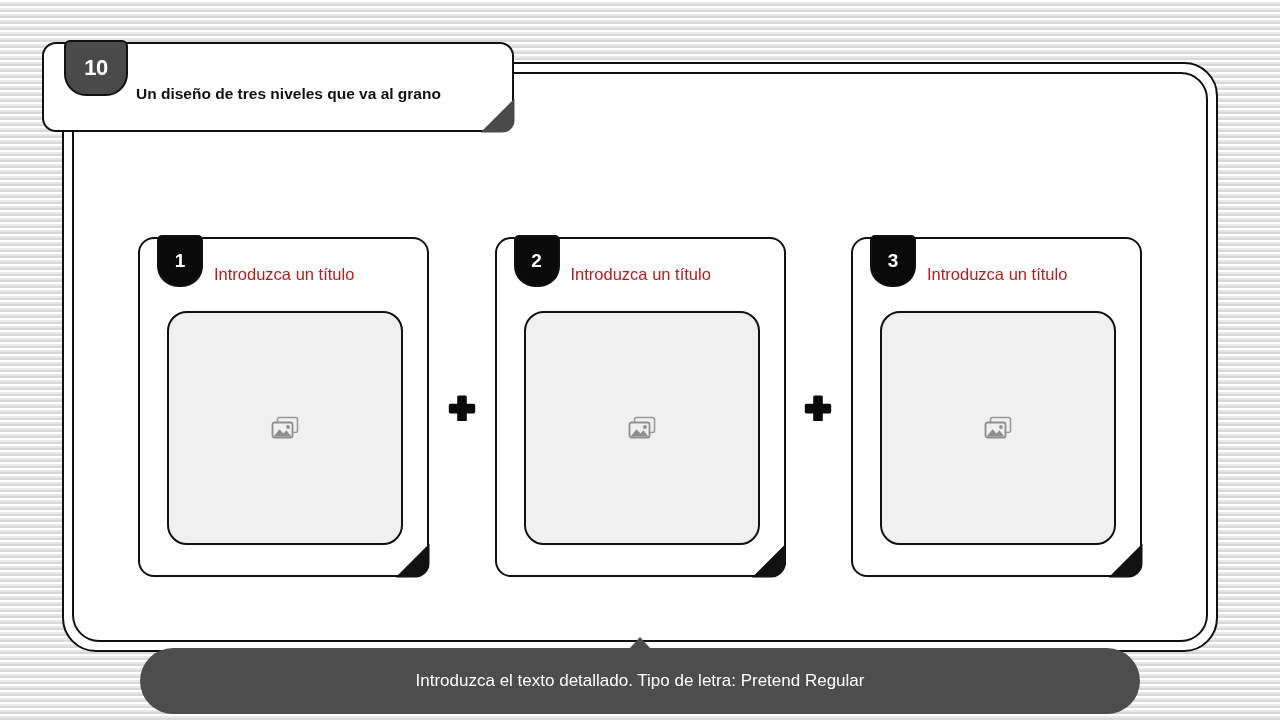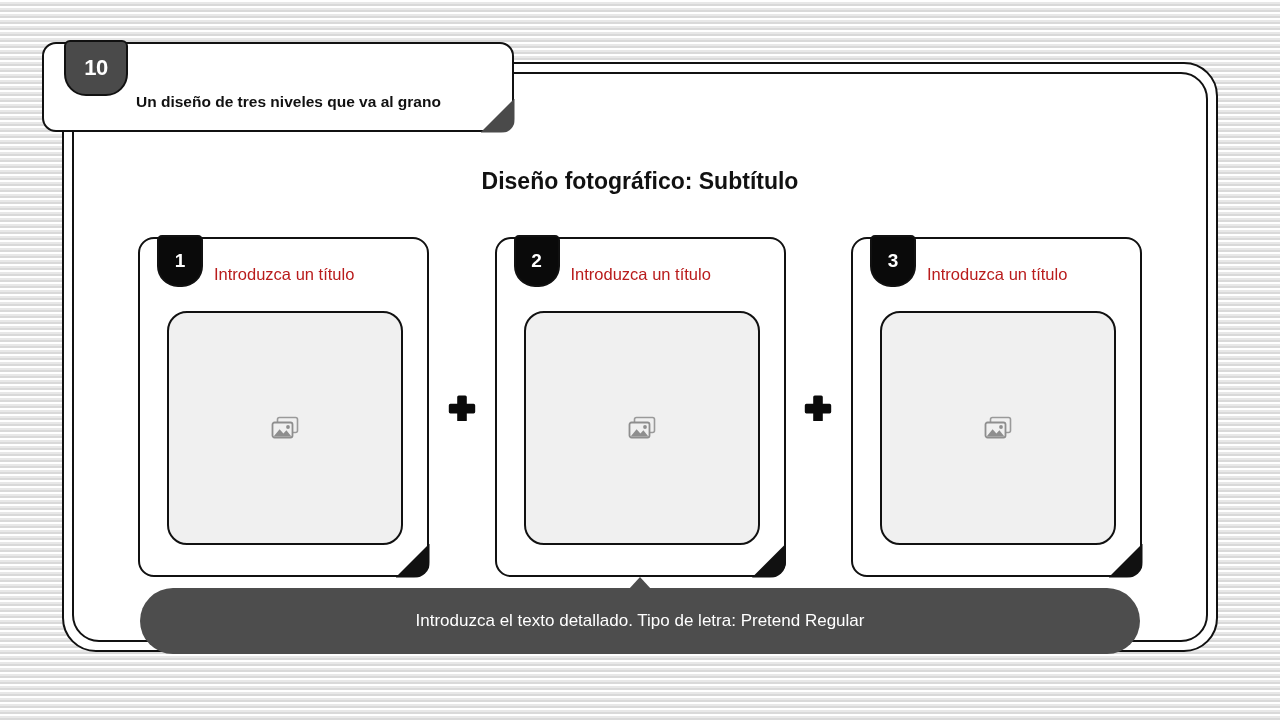--- a/index.html
+++ b/index.html
@@ -108,21 +108,20 @@
     left: 92px;
     top: 0;
     height: 100%;
     display: flex;
     align-items: center;
     padding-top: 14px;
     font-size: 15.5px;
     font-weight: bold;
     color: #111111;
     white-space: nowrap;
-    margin-top: 8px;
   }
 
   
   .slide-title {
     position: absolute;
     left: 0;
     top: 168px;
     width: 100%;
     text-align: center;
     font-size: 23px;
@@ -221,21 +220,21 @@
     align-items: center;
     justify-content: center;
     flex: 0 0 auto;
   }
   .plus svg { display: block; }
 
   
   .caption {
     position: absolute;
     left: 140px;
-    top: 588px;
+    top: 648px;
     width: 1000px;
     height: 66px;
     background: #4d4d4d;
     border-radius: 33px;
     display: flex;
     align-items: center;
     justify-content: center;
     color: #ffffff;
     font-size: 17px;
     z-index: 8;
@@ -254,21 +253,20 @@
 </style>
 </head>
 <body>
 
 <div class="stage">
 
   <div class="frame-outer">
     <div class="frame-inner"></div>
   </div>
 
-  <div class="slide-title">Diseño fotográfico: Subtítulo</div>
 
   <div class="card-row">
 
     <div class="card">
       <div class="card-badge">1</div>
       <div class="card-title">Introduzca un título</div>
       <div class="card-image">
         <span>
           <svg width="28" height="24" viewBox="0 0 28 24" fill="none">
             <rect x="6.5" y="1.5" width="20" height="15" rx="2" fill="#f0f0f0" stroke="#9a9a9a" stroke-width="1.6"></rect>

